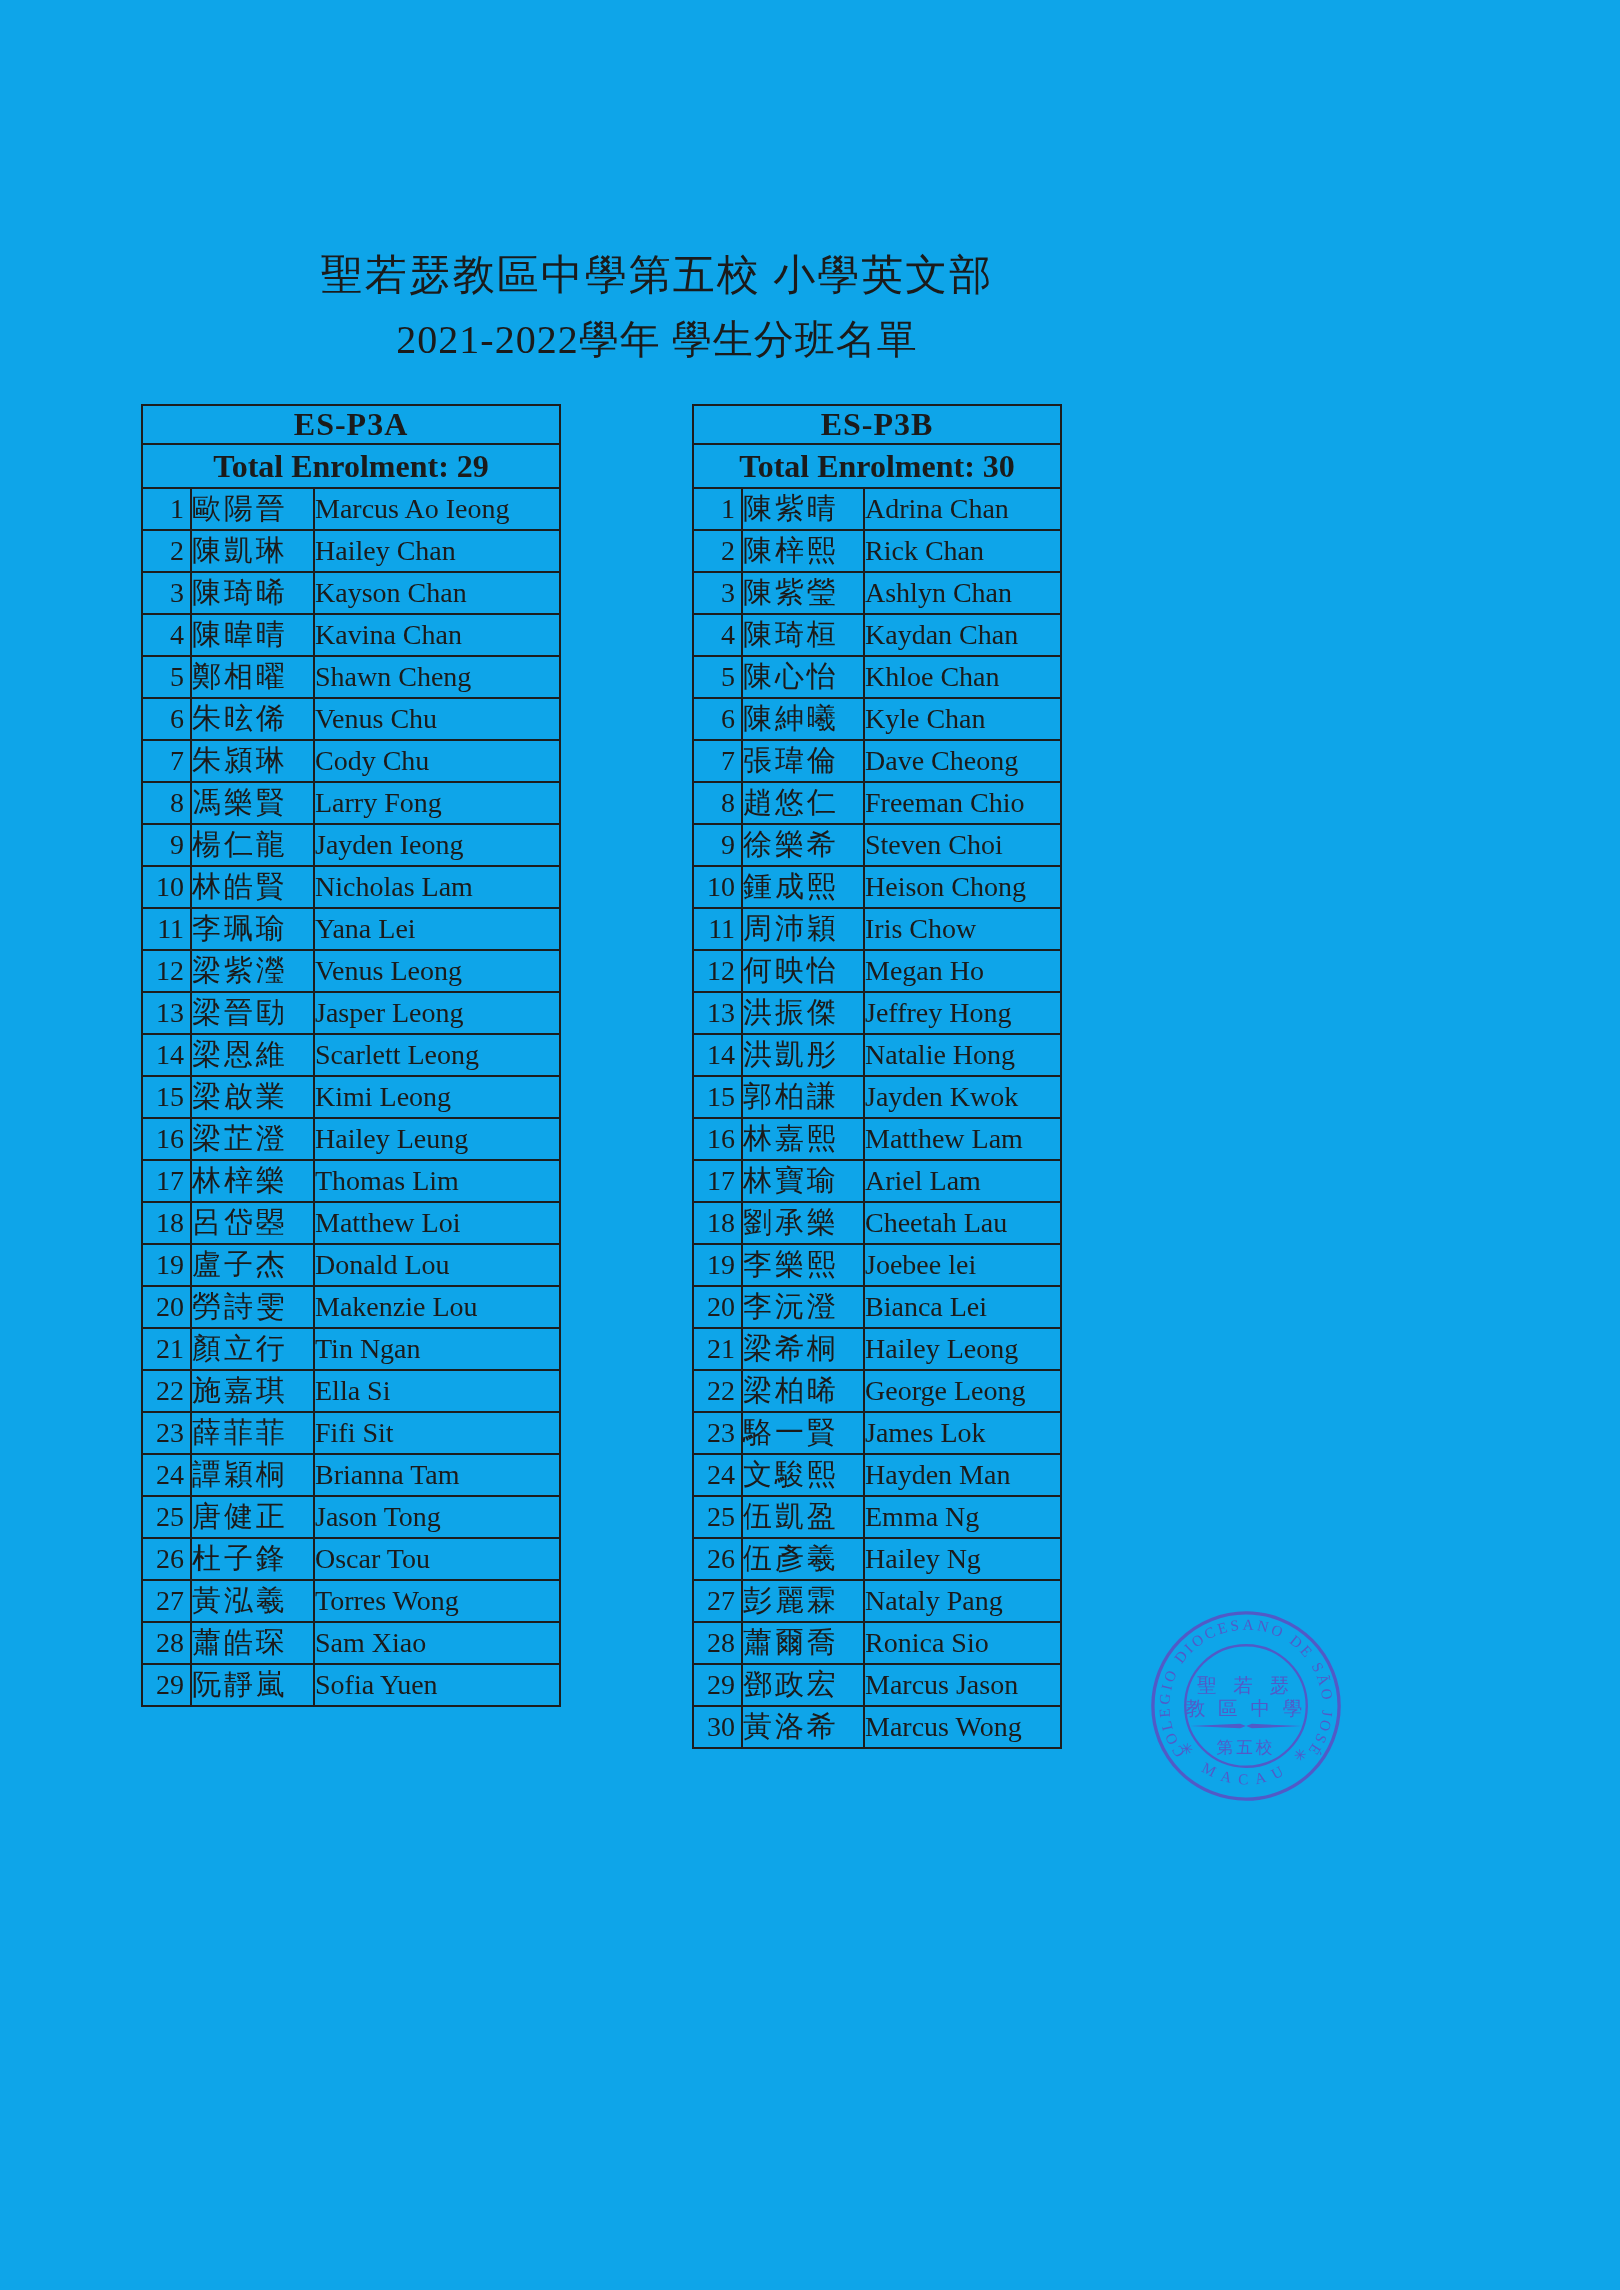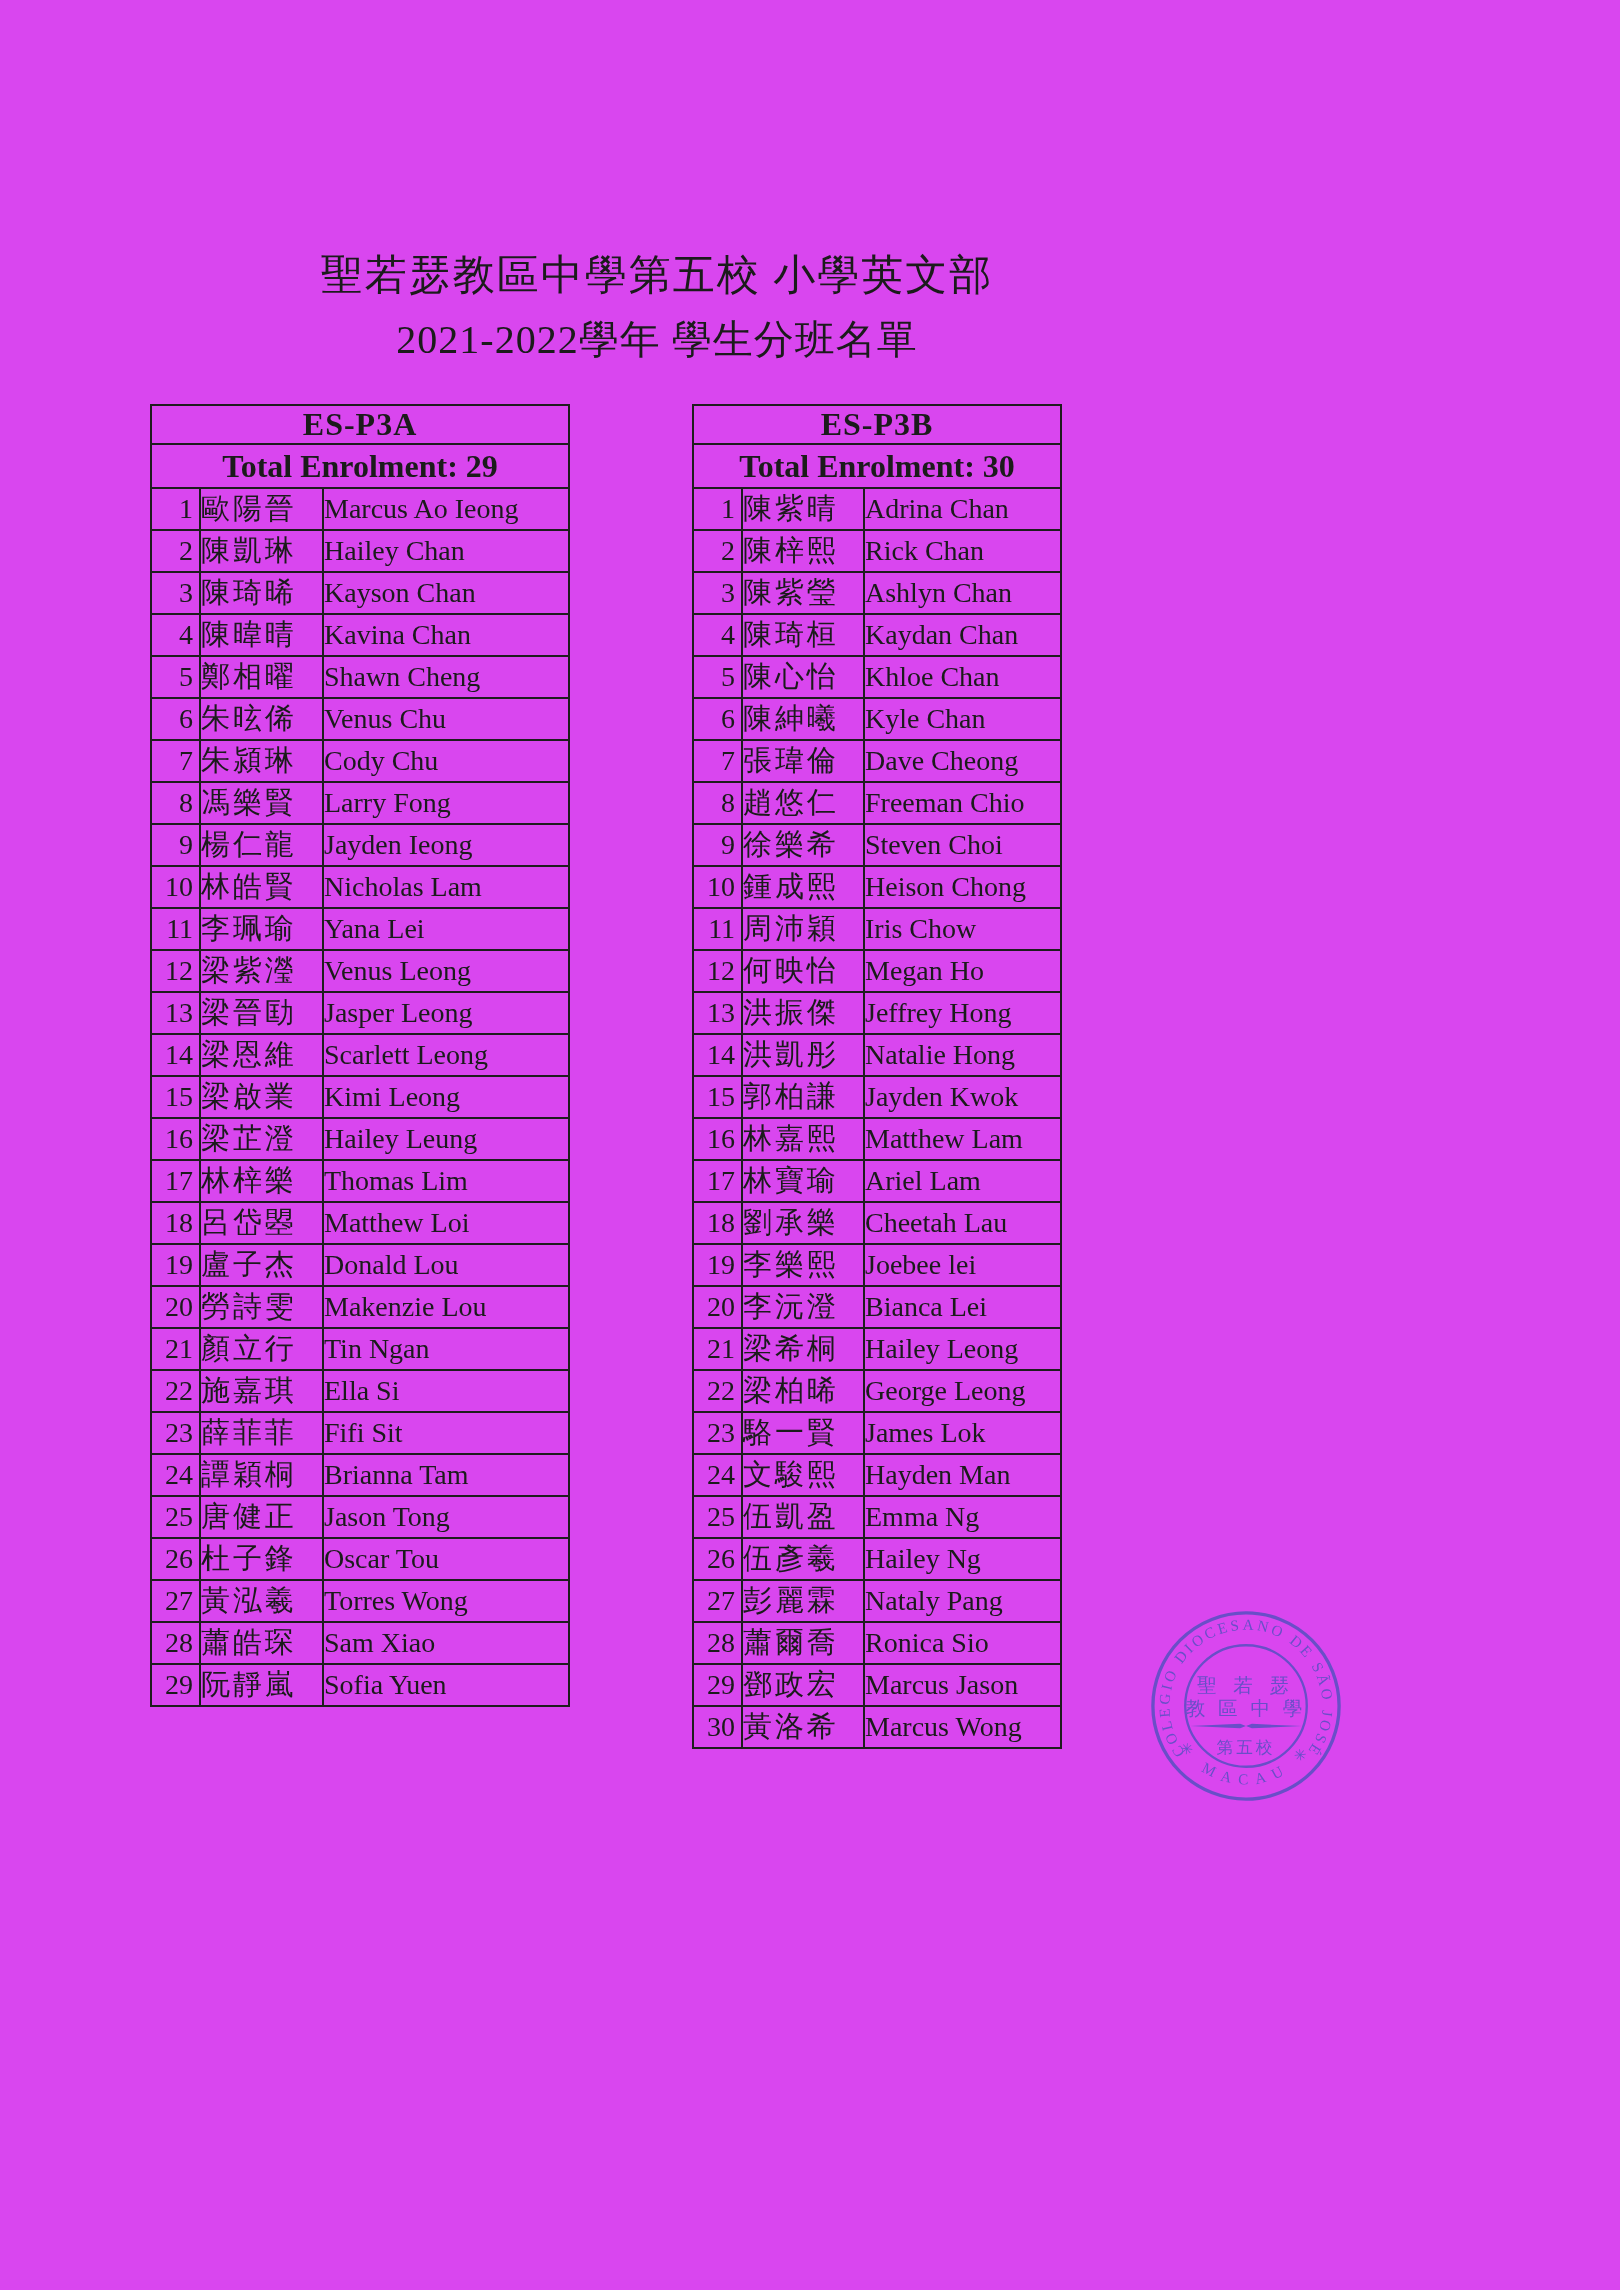--- a/index.html
+++ b/index.html
@@ -1,38 +1,38 @@
 <!DOCTYPE html>
 <html><head>
 <meta charset="utf-8">
 <style>
   html,body { margin:0; padding:0; background:#ffffff; }
   .page {
     position:relative;
     width:1620px; height:2291px;
-    background:#d946ef;
+    background:#0ea5e9;
     font-family:"Liberation Serif","DejaVu Serif",serif;
     color:#1b1b1b;
     overflow:hidden;
   }
   .doc-title {
     position:absolute;
     top:251px; left:167px; width:980px;
     text-align:center;
   }
   .title-l1 { font-size:42px; line-height:1.15; letter-spacing:2px; white-space:nowrap; }
   .title-l2 { font-size:40px; line-height:1.15; margin-top:18px; letter-spacing:1px; white-space:nowrap; }
 
   table.roster {
     position:absolute;
     top:404px;
     border-collapse:collapse;
     table-layout:fixed;
   }
-  #table-a { left:150px; width:418px; }
+  #table-a { left:141px; width:418px; }
   #table-b { left:692px; width:368px; }
   .roster th, .roster td {
     border:2.9px solid #1d1d1d;
     padding:0;
     overflow:hidden;
     white-space:nowrap;
   }
   .class-row th {
     height:37px;
     font-size:32px; font-weight:bold;

